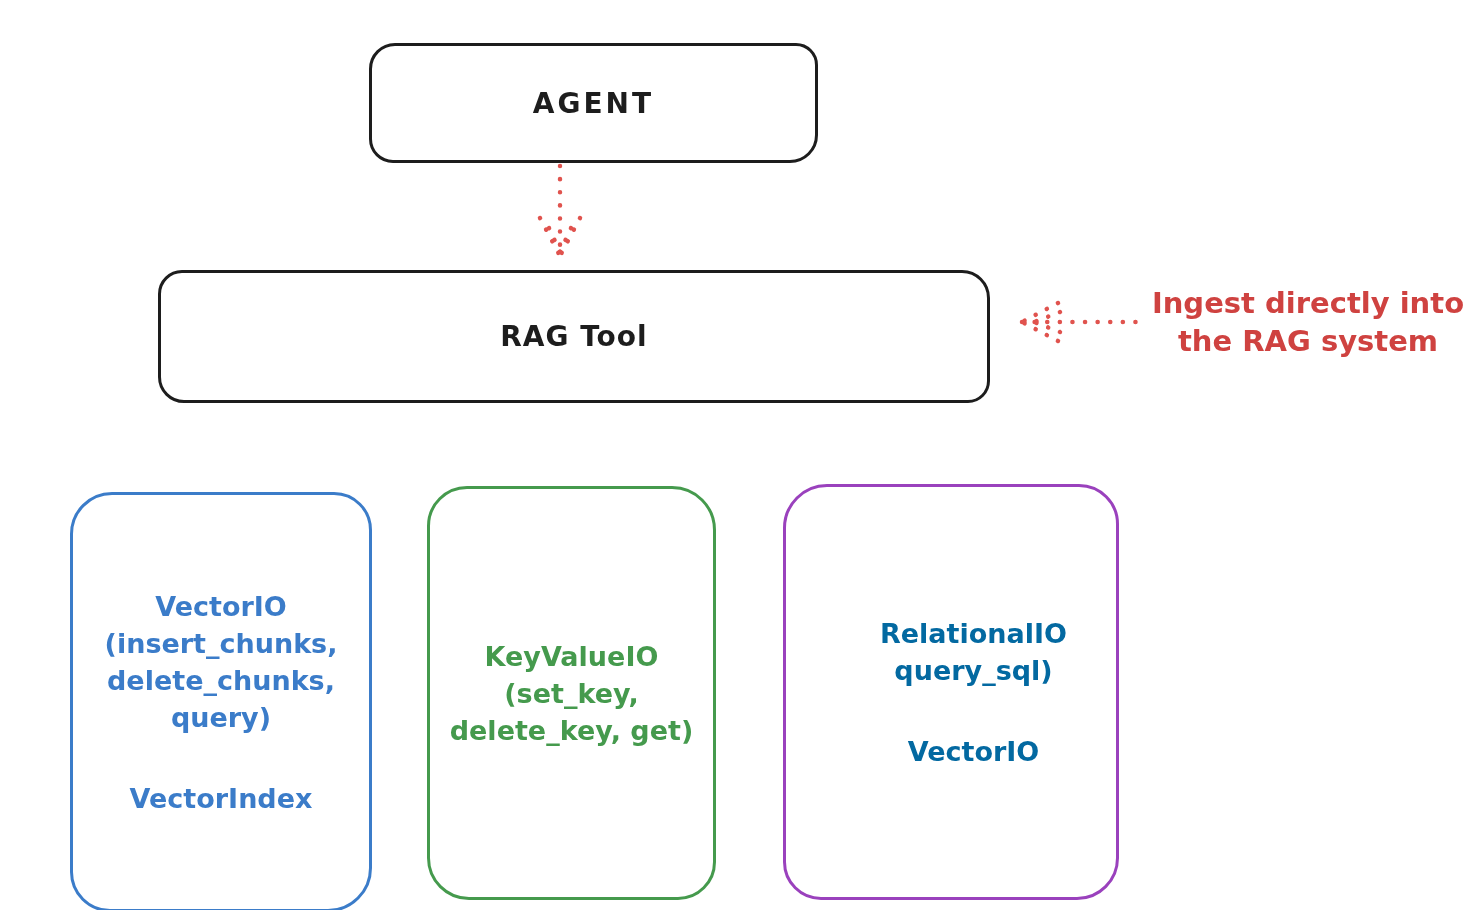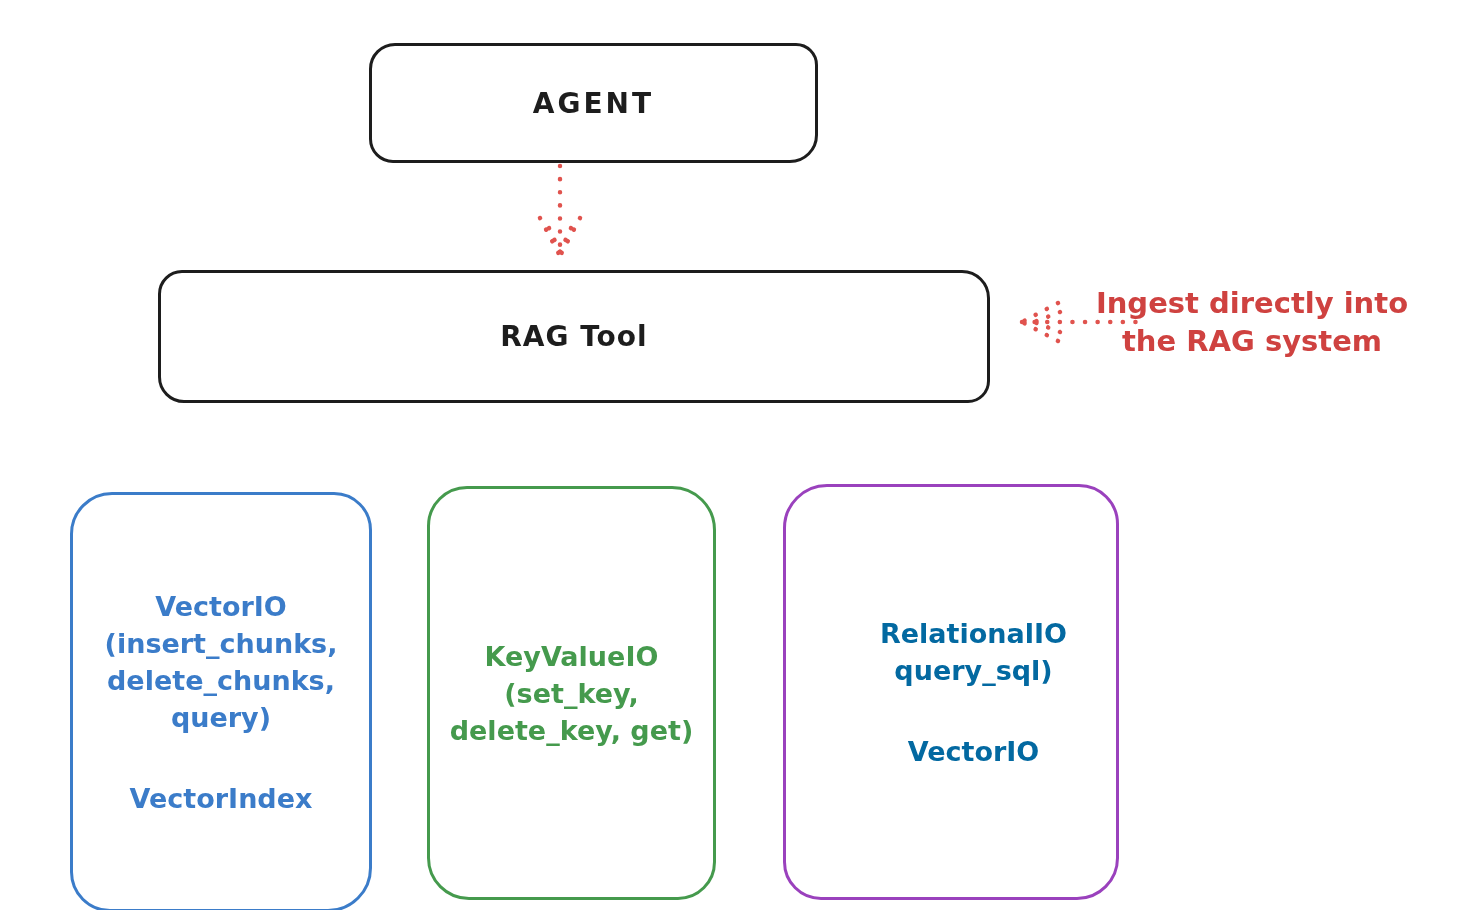--- a/index.html
+++ b/index.html
@@ -28,21 +28,21 @@
     letter-spacing: 3px;
   }
   .node-ragtool {
     left: 158px; top: 270px; width: 826px; height: 127px;
     border-radius: 24px 28px 22px 26px;
     letter-spacing: 1px;
   }
   .arrow { position: absolute; }
   .annotation {
     position: absolute;
-    left: 1084px; top: 284px; width: 336px;
+    left: 1140px; top: 284px; width: 336px;
     text-align: center;
     color: #cf4240;
     font-size: 29px;
     font-weight: 700;
     line-height: 38px;
   }
   .card {
     position: absolute;
     background: #ffffff;
     border-style: solid;

